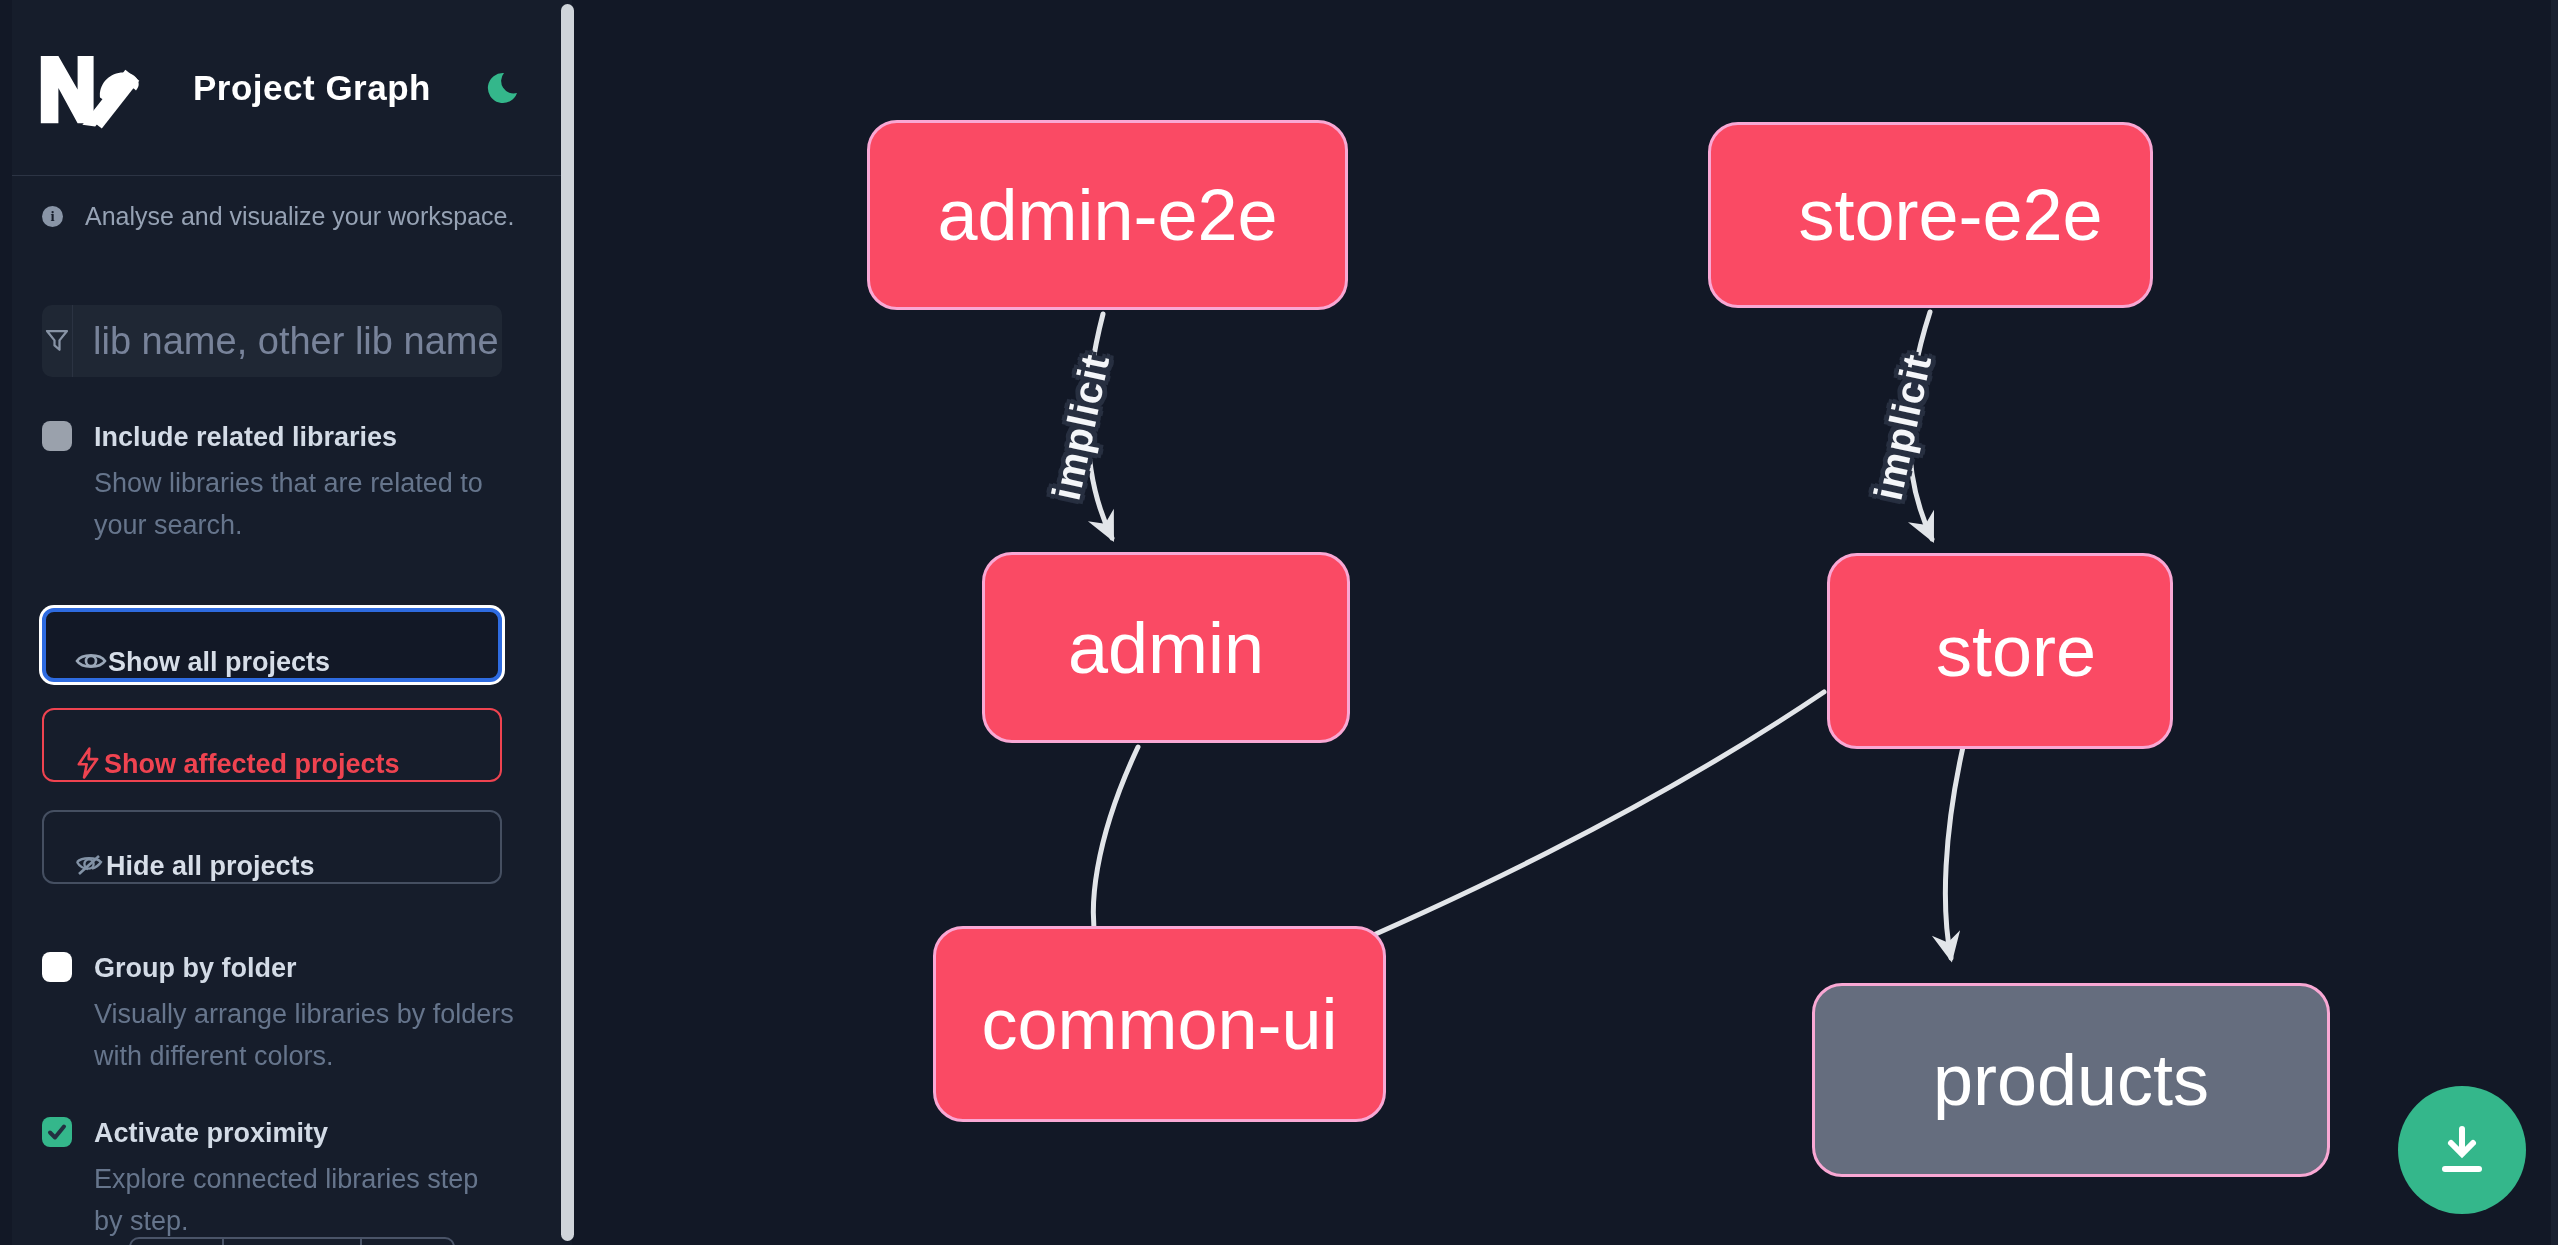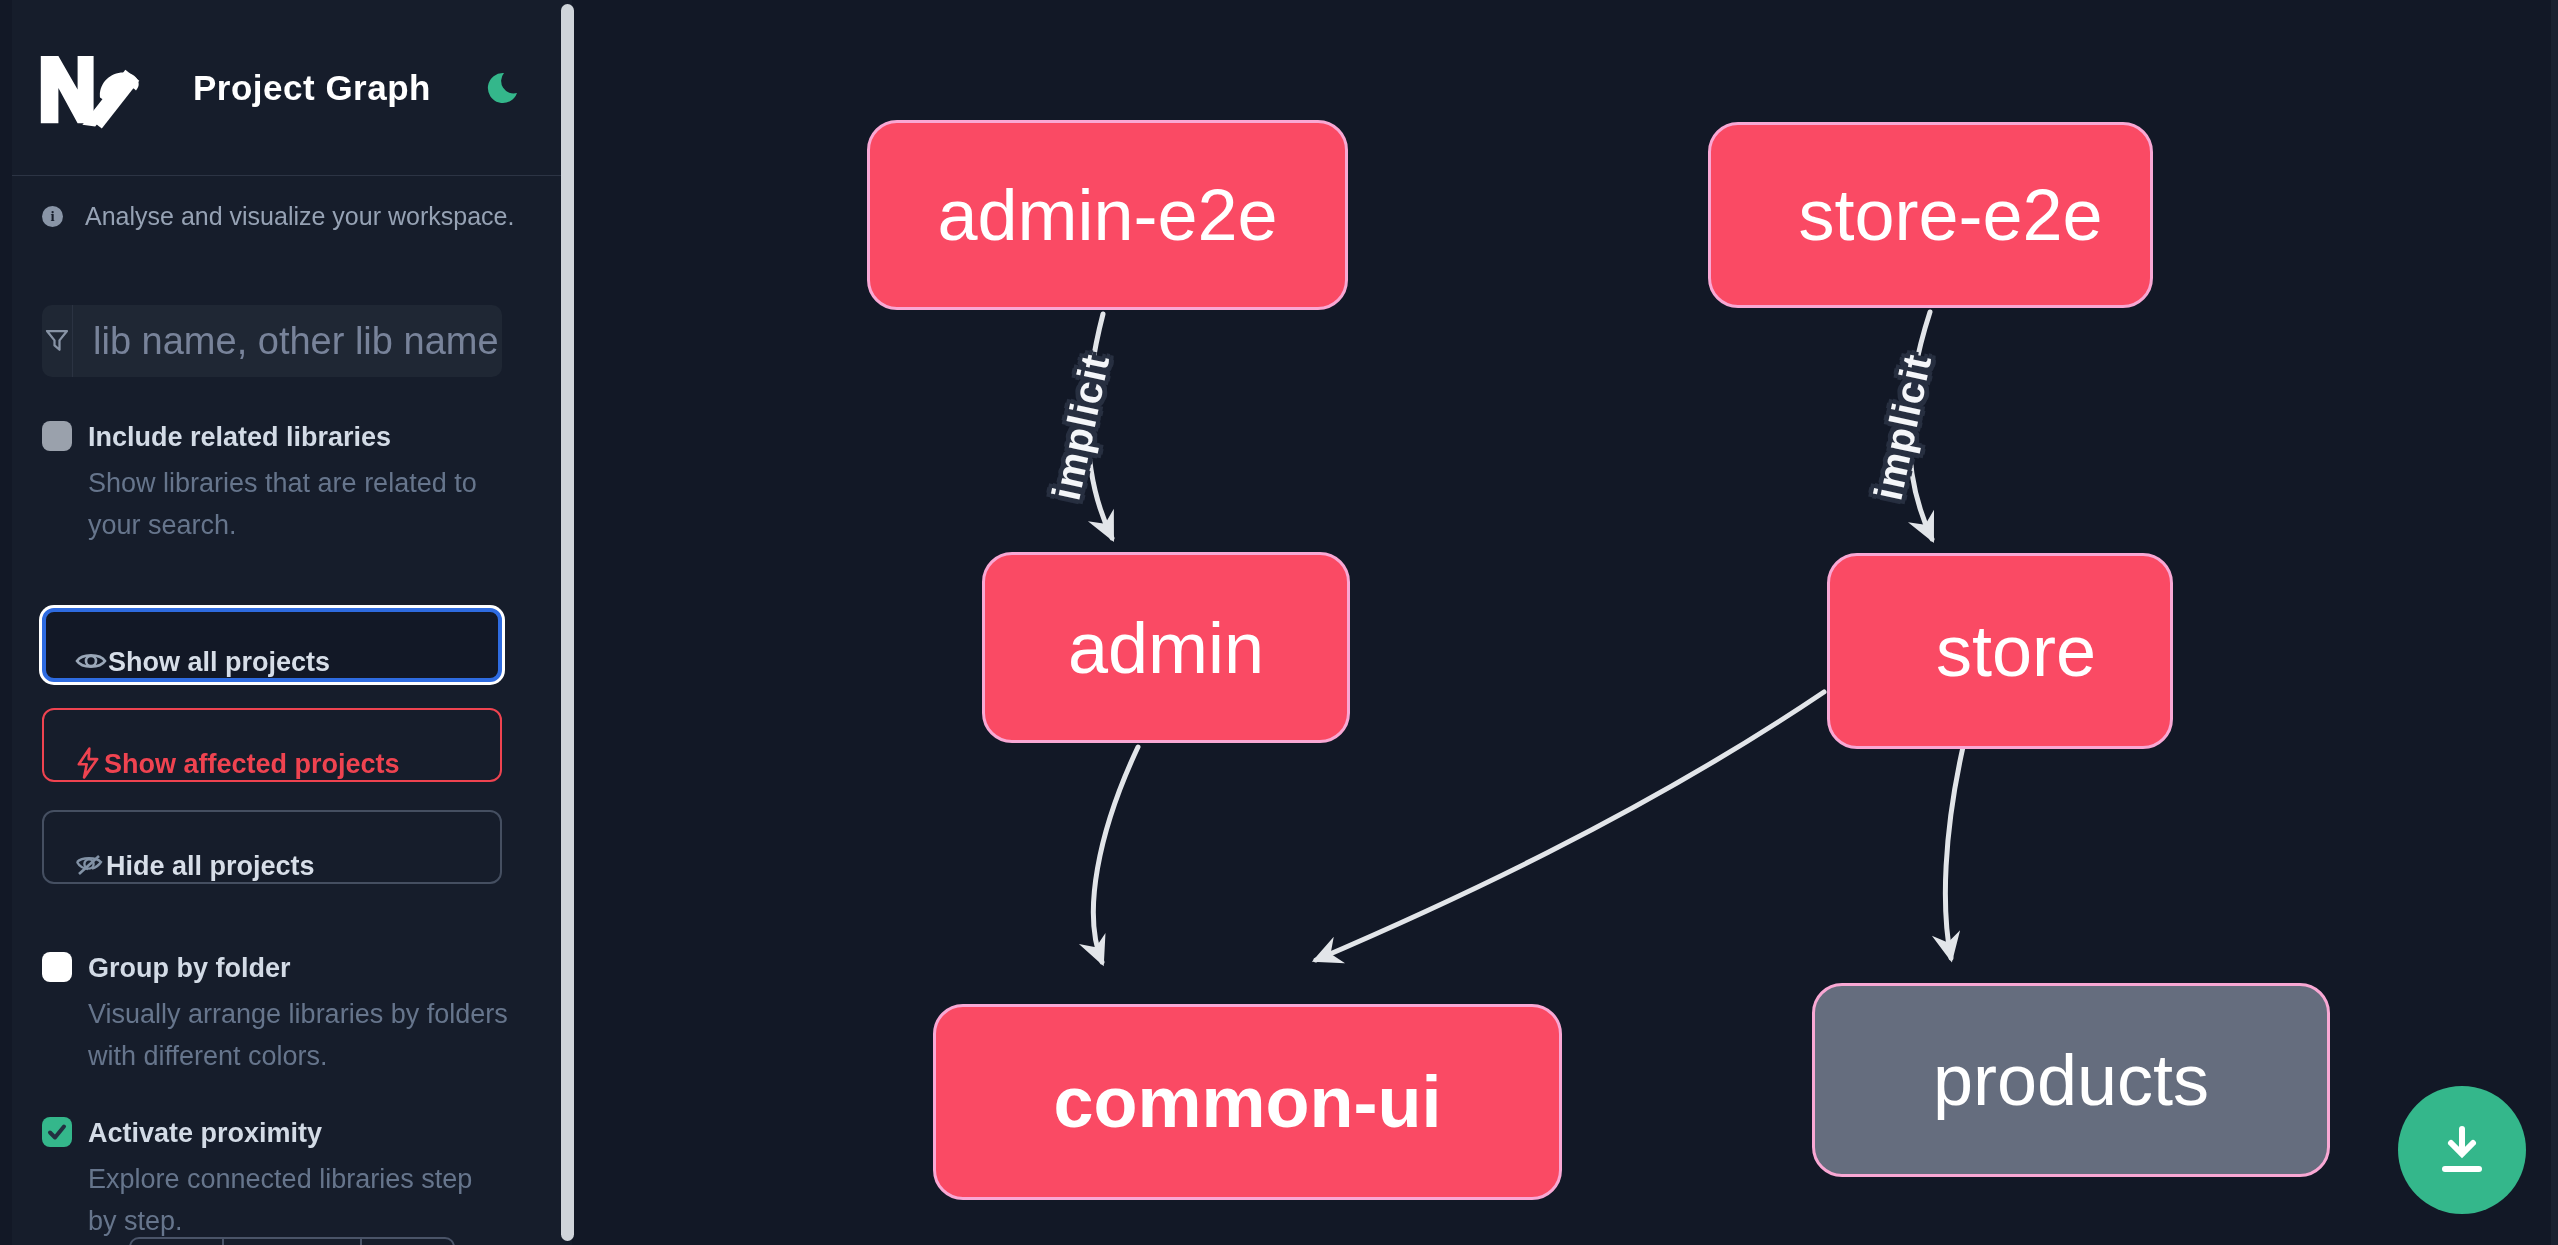--- a/index.html
+++ b/index.html
@@ -11,21 +11,21 @@
   #edges{position:absolute;inset:0;width:2558px;height:1245px;}
   .node{position:absolute;display:flex;align-items:center;justify-content:center;
         border:3px solid #f9a8d4;border-radius:30px;color:#ffffff;
         font-size:72px;line-height:1;cursor:pointer;}
   .node-app{background:#fa4a64;}
   .node-lib{background:#656d7e;}
   .n-admin-e2e {left:867px; top:120px; width:481px;height:190px;}
   .n-store-e2e {left:1708px;top:122px; width:445px;height:186px;padding-left:40px;}
   .n-admin     {left:982px; top:552px; width:368px;height:191px;}
   .n-store     {left:1827px;top:553px; width:346px;height:196px;padding-left:32px;}
-  .n-common-ui {left:933px; top:1004px; width:629px;height:196px;font-weight:bold;}
+  .n-common-ui {left:933px; top:926px; width:453px;height:196px;}
   .n-products  {left:1812px;top:983px; width:518px;height:194px;}
 
   .edge-label{position:absolute;transform:translate(-50%,-50%) rotate(-78deg);
       color:#f4f6f9;font-size:40px;font-weight:700;letter-spacing:1px;white-space:nowrap;
       text-shadow:-4px -4px 0 #272f40,4px -4px 0 #272f40,-4px 4px 0 #272f40,4px 4px 0 #272f40,
                   -5px 0 0 #272f40,5px 0 0 #272f40,0 -5px 0 #272f40,0 5px 0 #272f40;}
   .el-1{left:1081px;top:427px;}
   .el-2{left:1903px;top:427px;}
 
   
@@ -53,21 +53,21 @@
   .info-text{color:#96a2b4;font-size:25px;}
 
   .searchbox{margin-top:74px;height:72px;width:460px;background:#1f2734;border-radius:10px;
              display:flex;align-items:stretch;overflow:hidden;}
   .searchbox .icon-cell{width:60px;display:flex;align-items:center;justify-content:center;
              border-right:1px solid #2b3342;}
   .searchbox input{flex:1;background:transparent;border:0;outline:none;color:#cbd5e1;
              font-size:38px;padding:0 20px;}
   .searchbox input::placeholder{color:#78839a;}
 
-  .opt{display:grid;grid-template-columns:30px 1fr;column-gap:16px;align-items:start;}
+  .opt{display:grid;grid-template-columns:30px 1fr;column-gap:22px;align-items:start;}
   .opt .cb{width:30px;height:30px;border-radius:8px;margin-top:2px;cursor:pointer;
            display:flex;align-items:center;justify-content:center;}
   .cb-gray{background:#9aa1ac;}
   .cb-white{background:#ffffff;}
   .cb-green{background:#34b78b;}
   .cb-green svg{width:22px;height:22px;}
   .opt .lab{color:#d3dbe6;font-size:27px;font-weight:700;line-height:30px;padding-top:3px;}
   .opt .desc{grid-column:2;color:#66758c;font-size:27px;line-height:42px;margin-top:10px;max-width:420px;}
 
   .sb-btn{width:460px;height:74px;border-radius:12px;display:flex;align-items:flex-end;

